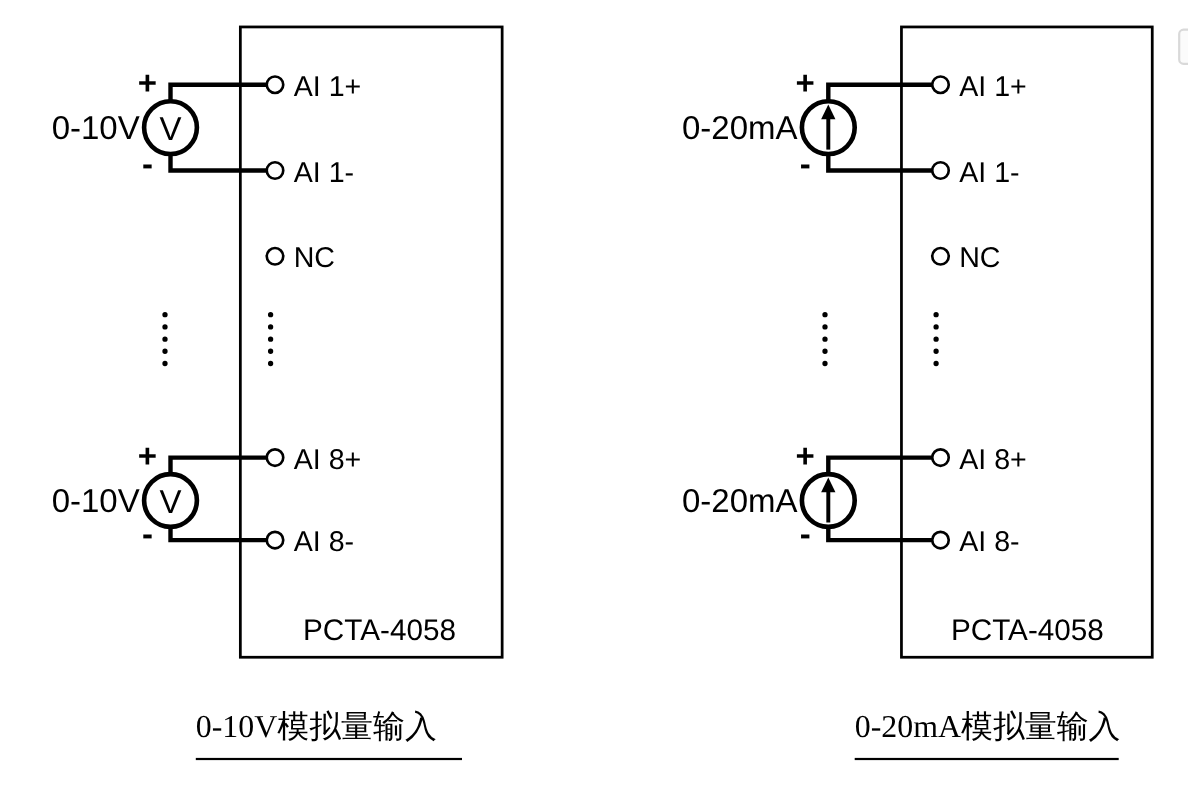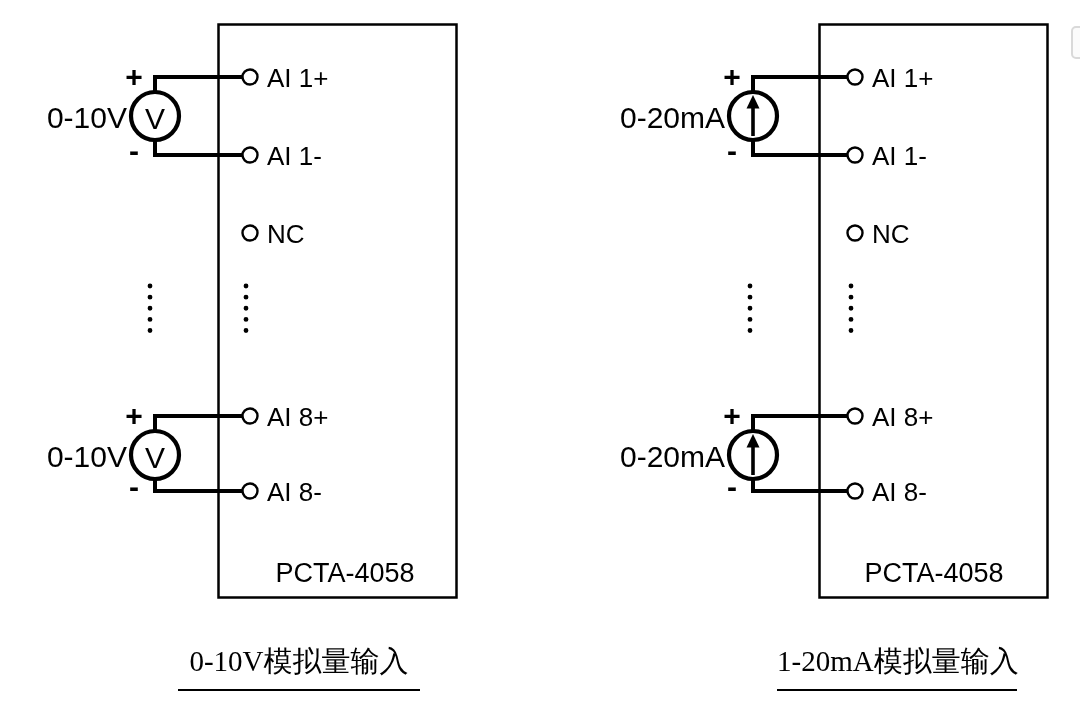--- a/index.html
+++ b/index.html
@@ -26,21 +26,20 @@
   text { fill: #000000; font-family: "Liberation Sans", sans-serif; }
   .tlabel { font-size: 26px; dominant-baseline: central; }
   .module { font-size: 27px; dominant-baseline: central; text-anchor: middle; }
   .range  { font-size: 30px; dominant-baseline: central; text-anchor: end; }
   .sym    { font-size: 30px; dominant-baseline: central; text-anchor: middle; }
   .sign   { font-size: 30px; font-weight: bold; dominant-baseline: central; text-anchor: middle; }
 
   .caption {
     position: absolute;
     top: 645px;
-    text-align: center;
     font-family: "Liberation Serif", "DejaVu Serif", serif;
     font-size: 29px;
     line-height: 33px;
     color: #000000;
     border-bottom: 2px solid #000000;
     padding-bottom: 11px;
     white-space: nowrap;
   }
   #caption-left  { left: 178px; width: 242px; }
   #caption-right { left: 777px; width: 240px; }
@@ -140,17 +139,17 @@
     <line class="dots" x1="210" y1="286" x2="210" y2="341"></line>
     <line class="dots" x1="311" y1="286" x2="311" y2="341"></line>
 
     <text class="module" x="394" y="573">PCTA-4058</text>
   </svg>
 
   <div id="caption-left" class="caption">
     <span>0-10V模拟量输入</span>
   </div>
   <div id="caption-right" class="caption">
-    <span>1-20mA模拟量输入</span>
+    <span>0-20mA模拟量输入</span>
   </div>
 
   <div id="corner-widget"></div>
 </div>
 
 </body></html>

